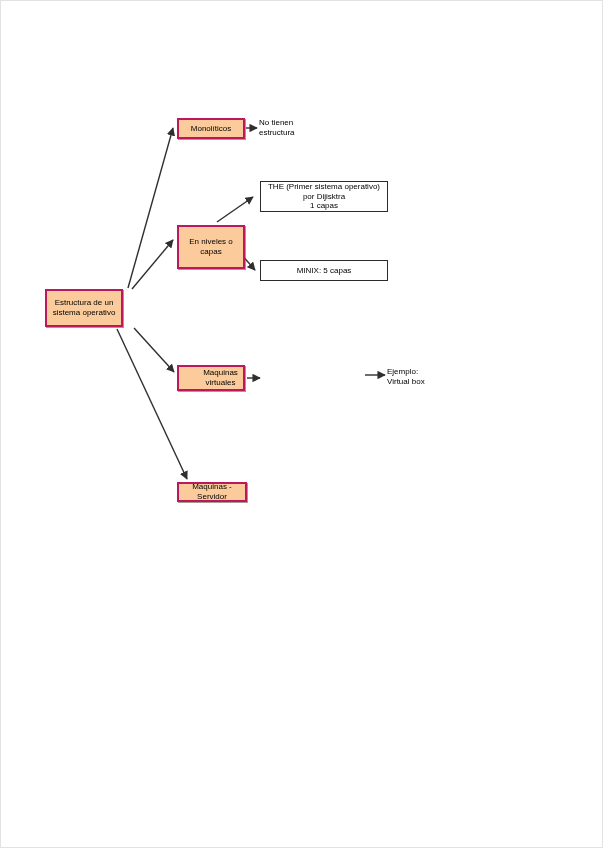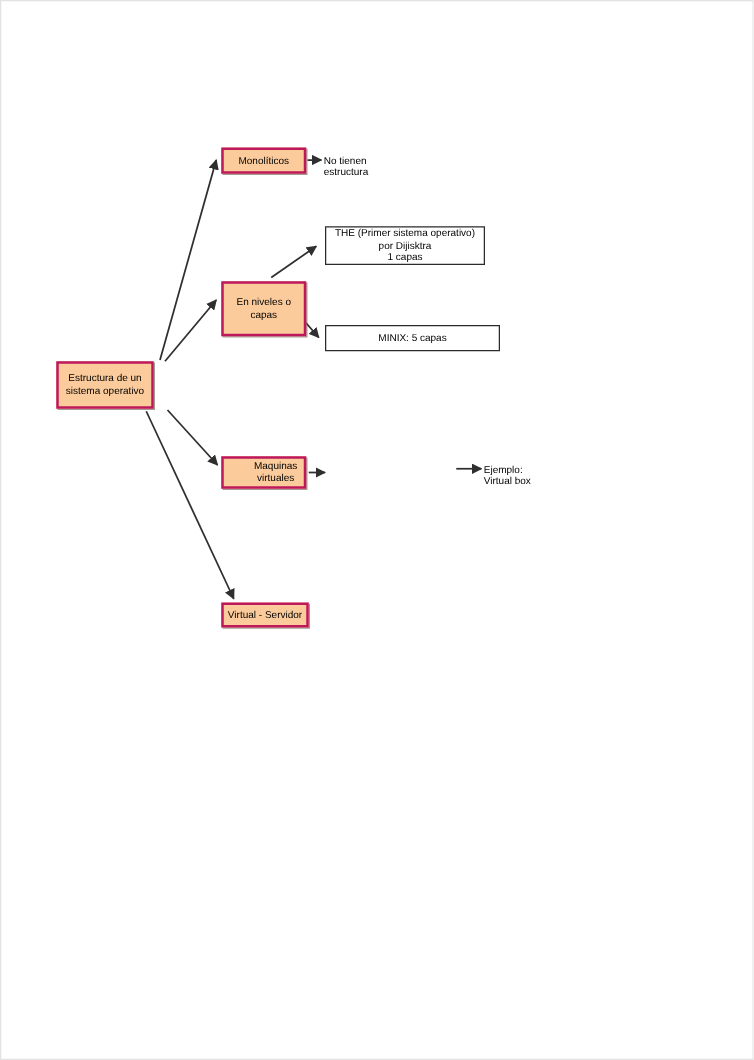--- a/index.html
+++ b/index.html
@@ -51,35 +51,34 @@
     border: 2px solid #be185d;
     box-shadow: 1px 1px 0 rgba(90,74,58,0.55);
   }
   .node-plain {
     background: #ffffff;
     border: 1px solid #2b2b2b;
   }
   .node-bare {
     background: transparent;
     border: none;
-    align-items: flex-end;
   }
   .node-text {
     display: block;
     width: 100%;
     white-space: pre-line;
   }
 
   
   #node-root        { left: 44px;  top: 288px; width: 78px;  height: 38px; font-size: 8px; }
   #node-monoliticos { left: 176px; top: 117px; width: 68px;  height: 21px; font-size: 8px; }
   #node-noestructura{ left: 258px; top: 112px; width: 78px;  height: 30px; font-size: 8px; justify-content:flex-start; text-align:left; }
   #node-niveles     { left: 176px; top: 224px; width: 68px;  height: 44px; font-size: 8px; }
   #node-the         { left: 259px; top: 180px; width: 128px; height: 31px; font-size: 8px; }
-  #node-minix       { left: 259px; top: 259px; width: 140px; height: 21px; font-size: 8px; }
+  #node-minix       { left: 259px; top: 259px; width: 128px; height: 21px; font-size: 8px; }
   #node-maquinas    { left: 176px; top: 364px; width: 68px;  height: 26px; font-size: 8px; padding-left: 19px; }
   #node-simulan     { left: 262px; top: 355px; width: 100px; height: 38px; font-size: 8px; }
   #node-ejemplo     { left: 386px; top: 363px; width: 66px;  height: 26px; font-size: 8px; justify-content:flex-start; text-align:left; }
   #node-cliente     { left: 176px; top: 481px; width: 70px;  height: 20px; font-size: 8px; }
 </style>
 </head>
 <body>
 
 <div id="page">
   <div id="diagram">
@@ -137,17 +136,17 @@
 virtuales</span>
     </div>
 
 
     <div class="node node-bare" id="node-ejemplo">
       <span class="node-text">Ejemplo:
 Virtual box</span>
     </div>
 
     <div class="node node-fill" id="node-cliente">
-      <span class="node-text">Virtual -  Servidor</span>
+      <span class="node-text">Maquinas -  Servidor</span>
     </div>
 
   </div>
 </div>
 
 </body></html>

